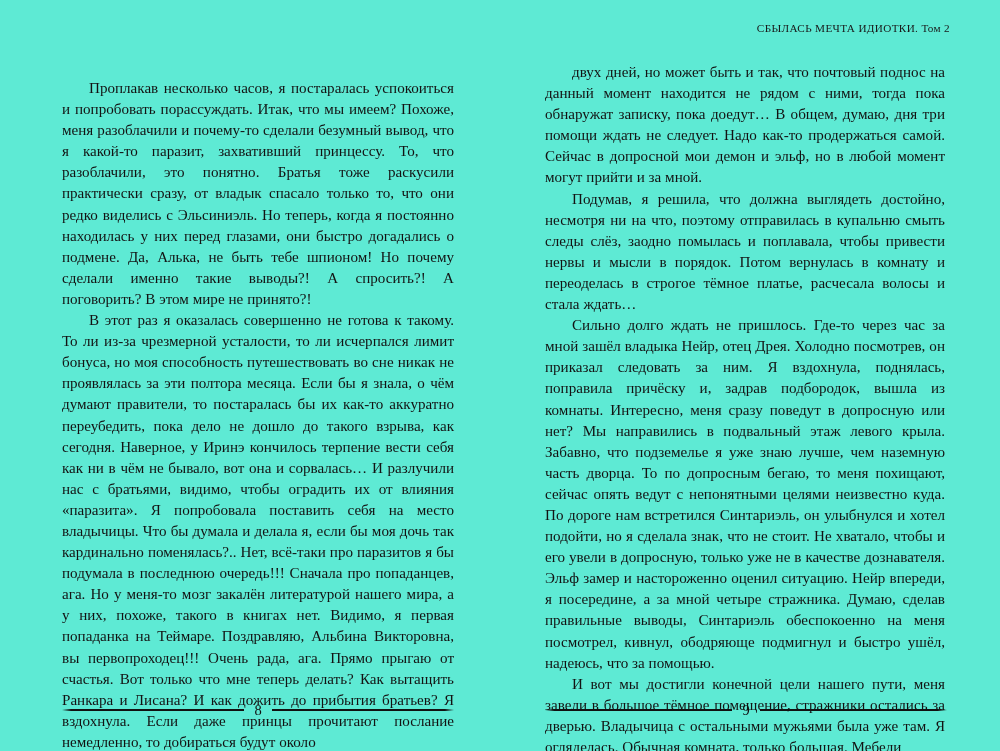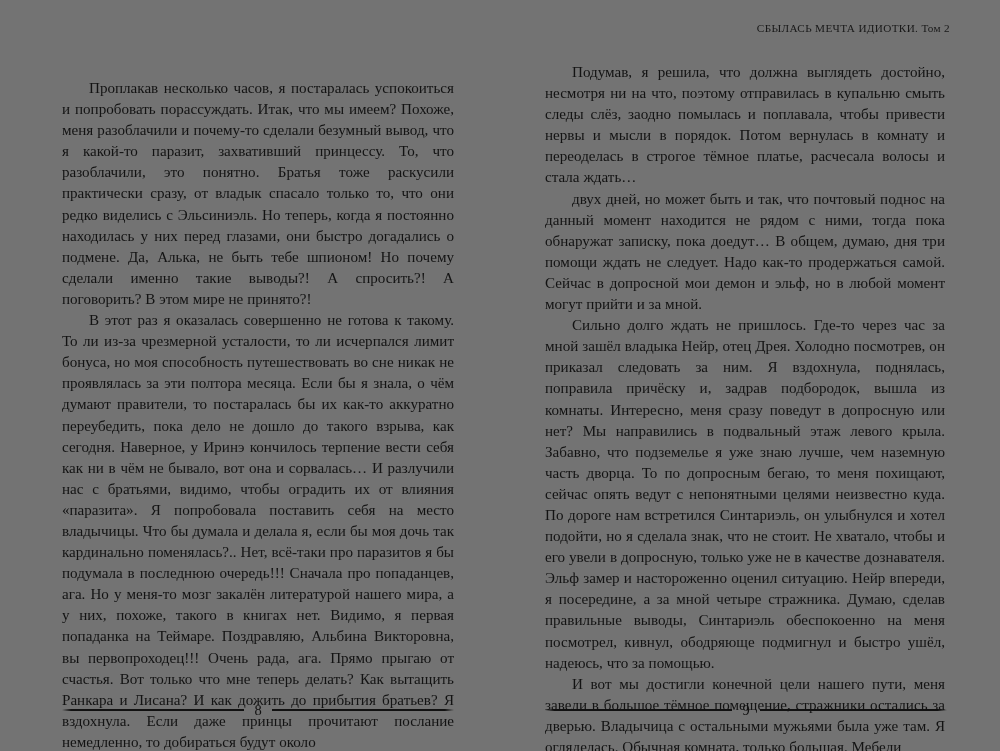--- a/index.html
+++ b/index.html
@@ -23,21 +23,21 @@
     background: #ffffff;
     display: flex;
     box-sizing: border-box;
   }
 
   .page {
     position: relative;
     width: 500px;
     height: 751px;
     box-sizing: border-box;
-    background: #737373;
+    background: #5eead4;
   }
 
   
   .runhead {
     position: absolute;
     top: 22px;
     height: 16px;
     font-size: 11.2px;
     letter-spacing: 0.35px;
     color: #181818;
@@ -158,22 +158,22 @@
   </div>
 
   <div class="page page-right">
 
     <div class="runhead">
       <span class="caps">СБЫЛАСЬ МЕЧТА ИДИОТКИ.</span>
       <span>Том 2</span>
     </div>
 
     <div class="textblock">
+      <p class="para">двух дней, но может быть и так, что почтовый поднос на данный момент находится не рядом с ними, тогда пока обнаружат записку, пока доедут… В общем, думаю, дня три помощи ждать не следует. Надо как-то продержаться самой. Сейчас в допросной мои демон и эльф, но в любой момент могут прийти и за мной.</p>
       <p class="para">Подумав, я решила, что должна выглядеть достойно, несмотря ни на что, поэтому отправилась в купальню смыть следы слёз, заодно помылась и поплавала, чтобы привести нервы и мысли в порядок. Потом вернулась в комнату и переоделась в строгое тёмное платье, расчесала волосы и стала ждать…</p>
-      <p class="para">двух дней, но может быть и так, что почтовый поднос на данный момент находится не рядом с ними, тогда пока обнаружат записку, пока доедут… В общем, думаю, дня три помощи ждать не следует. Надо как-то продержаться самой. Сейчас в допросной мои демон и эльф, но в любой момент могут прийти и за мной.</p>
       <p class="para">Сильно долго ждать не пришлось. Где-то через час за мной зашёл владыка Нейр, отец Дрея. Холодно посмотрев, он приказал следовать за ним. Я вздохнула, поднялась, поправила причёску и, задрав подбородок, вышла из комнаты. Интересно, меня сразу поведут в допросную или нет? Мы направились в подвальный этаж левого крыла. Забавно, что подземелье я уже знаю лучше, чем наземную часть дворца. То по допросным бегаю, то меня похищают, сейчас опять ведут с непонятными целями неизвестно куда. По дороге нам встретился Синтариэль, он улыбнулся и хотел подойти, но я сделала знак, что не стоит. Не хватало, чтобы и его увели в допросную, только уже не в качестве дознавателя. Эльф замер и настороженно оценил ситуацию. Нейр впереди, я посередине, а за мной четыре стражника. Думаю, сделав правильные выводы, Синтариэль обеспокоенно на меня посмотрел, кивнул, ободряюще подмигнул и быстро ушёл, надеюсь, что за помощью.</p>
       <p class="para">И вот мы достигли конечной цели нашего пути, меня завели в большое тёмное помещение, стражники остались за дверью. Владычица с остальными мужьями была уже там. Я огляделась. Обычная комната, только большая. Мебели</p>
     </div>
 
     <div class="folio">
       <span class="rule left"></span>
       <span class="num">9</span>
       <span class="rule right"></span>
     </div>
   </div>

